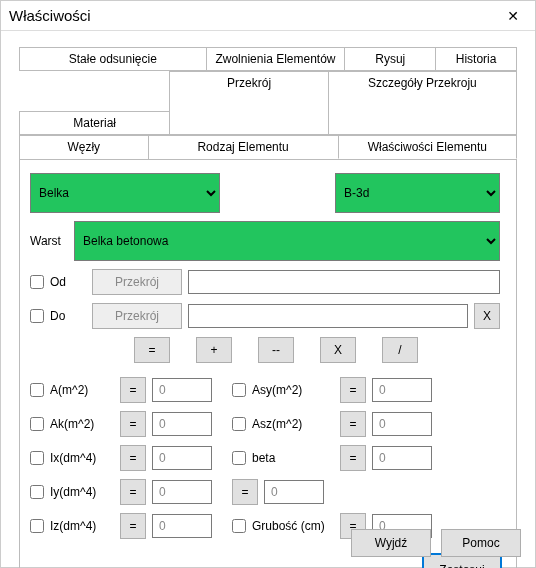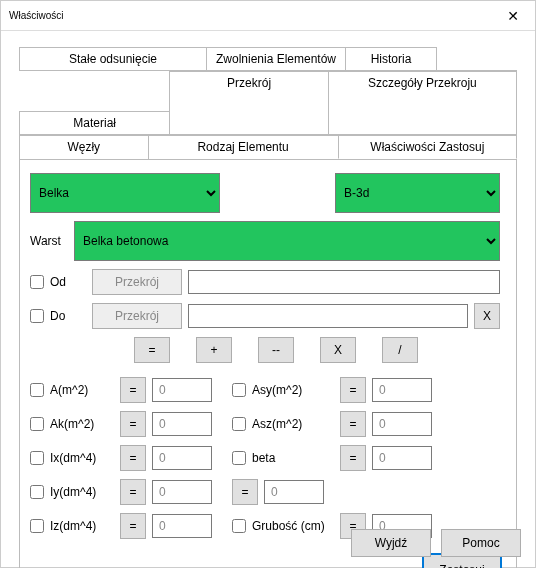--- a/index.html
+++ b/index.html
@@ -1,19 +1,19 @@
 <!DOCTYPE html>
 <html><head>
 <meta charset="utf-8">
 <style>
   * { box-sizing: border-box; font-family: "Segoe UI", Tahoma, sans-serif; font-size: 12px; }
   body { margin: 0; background: #fff; }
   .window { width: 536px; height: 568px; background: #fff; position: relative; border: 1px solid #ccc; }
   .titlebar { height: 30px; display: flex; align-items: center; justify-content: space-between; padding: 0 0 0 8px; border-bottom: 1px solid #ddd; }
-  .titlebar .title { font-size: 10px; }
+  .titlebar .title { font-size: 15px; }
   .titlebar .close { width: 44px; height: 30px; display: flex; align-items: center; justify-content: center; font-size: 14px; cursor: pointer; }
   .content { padding: 12px; }
   .tab-row { display: flex; border-bottom: none; position: relative; }
   .tab { border: 1px solid #bbb; border-bottom: none; background: #fff; text-align: center; padding: 4px 6px; cursor: pointer; white-space: nowrap; margin-right: -1px; position: relative; }
   .tab:last-child { margin-right: 0; }
   .tab.active { z-index: 2; border-bottom: 1px solid #fff; }
   .tab-row { border-bottom: 1px solid #bbb; }
   .tab-container { position: relative; margin: 4px 6px 0 6px; }
   .pane { border: 1px solid #bbb; border-top: none; padding: 14px 10px 14px 10px; margin: -1px 6px 0 6px; position: relative; }
 
@@ -74,31 +74,32 @@
     <span class="title">Właściwości</span>
     <div class="close">✕</div>
   </div>
 
   <div class="content">
 
     <div class="tab-container">
       <div class="tab-row tr1">
         <div class="tab">Stałe odsunięcie</div>
         <div class="tab">Zwolnienia Elementów</div>
+        <div class="tab">Rysuj</div>
         <div class="tab">Historia</div>
       </div>
       <div class="tab-row tr2">
         <div class="tab">Materiał</div>
         <div class="tab">Przekrój</div>
         <div class="tab">Szczegóły Przekroju</div>
       </div>
       <div class="tab-row tr3">
         <div class="tab">Węzły</div>
         <div class="tab">Rodzaj Elementu</div>
-        <div class="tab active">Właściwości Zastosuj</div>
+        <div class="tab active">Właściwości Elementu</div>
       </div>
     </div>
 
     <div class="pane">
 
       <div class="row" style="justify-content:space-between;">
         <select class="sel-type">
           <option>Belka</option>
         </select>
         <select class="sel-code">

